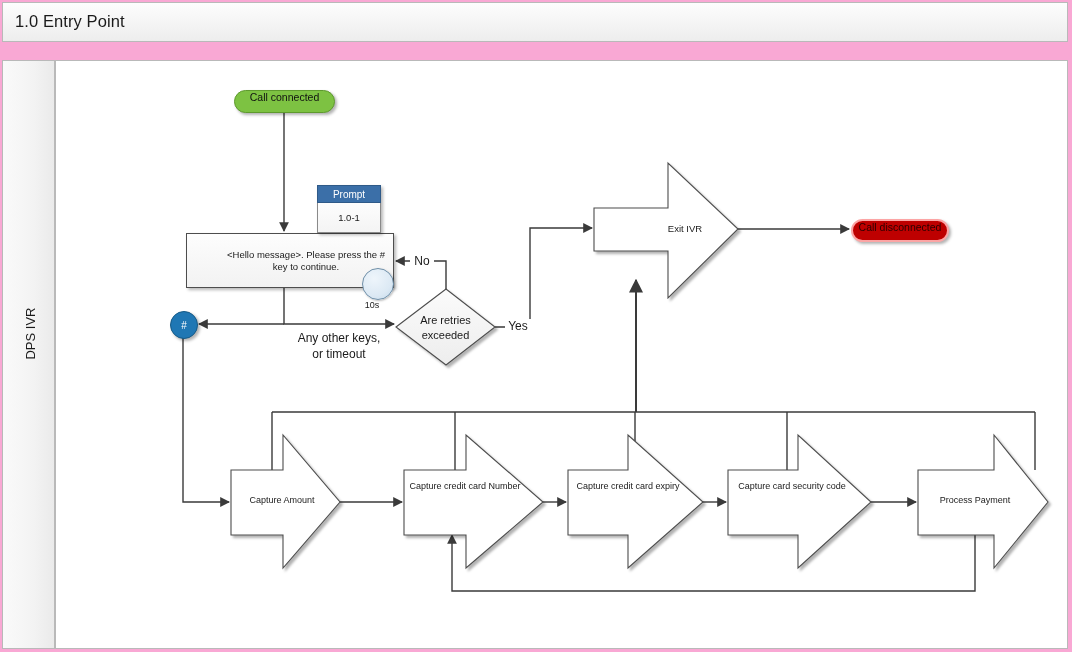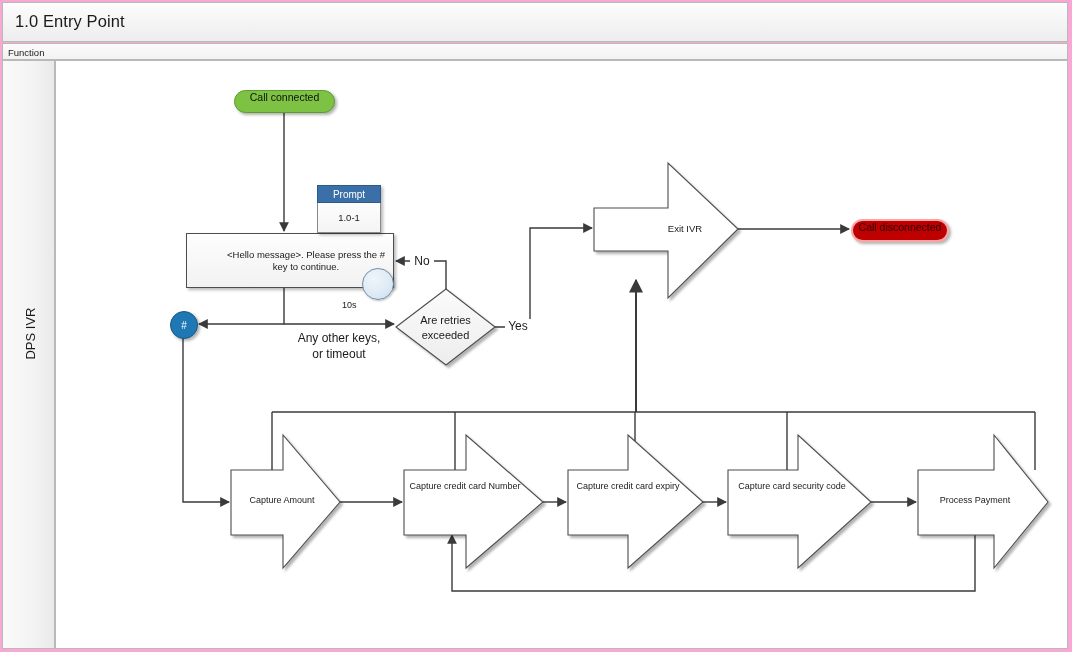--- a/index.html
+++ b/index.html
@@ -170,22 +170,23 @@
     left: 362px; top: 268px;
     width: 32px; height: 32px;
     border-radius: 50%;
     background: radial-gradient(circle at 38% 32%, #eef5fb 0%, #dce9f4 62%, #c3d8ea 100%);
     border: 1.4px solid #6f8fa8;
     box-sizing: border-box;
     box-shadow: 1px 1px 2px rgba(0,0,0,.25);
   }
   #clock-label {
     position: absolute;
-    left: 342px; top: 300px;
+    left: 352px; top: 300px;
     width: 40px;
+    text-align: center;
     font-size: 9px;
     color: #1a1a1a;
   }
   
   #node-decision {
     position: absolute;
     left: 396px; top: 289px;
     width: 99px; height: 76px;
   }
   #node-decision .dlabel {
@@ -219,23 +220,20 @@
 </style>
 </head>
 <body>
 
 <div id="page">
 
   <div id="title-bar">
     <div id="title-text">1.0 Entry Point</div>
   </div>
 
-  <div id="header-bar">
-    <div id="header-text">Function</div>
-  </div>
 
   <div id="lane-header">
     <div id="lane-label">DPS IVR</div>
   </div>
 
   <div id="lane-body"></div>
 
   <svg id="canvas" viewBox="0 0 1072 652" xmlns="http://www.w3.org/2000/svg">
     <defs>
       <marker id="arrow" viewBox="0 0 10 10" refX="9" refY="5" markerWidth="7" markerHeight="7" orient="auto-start-reverse">

